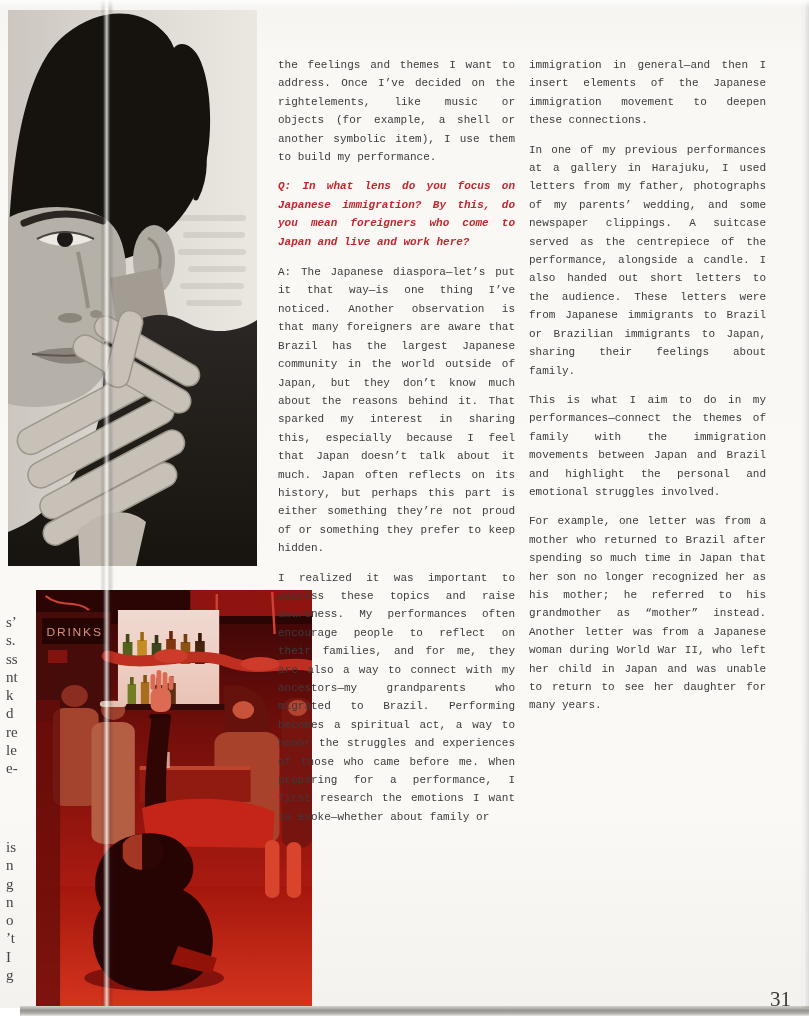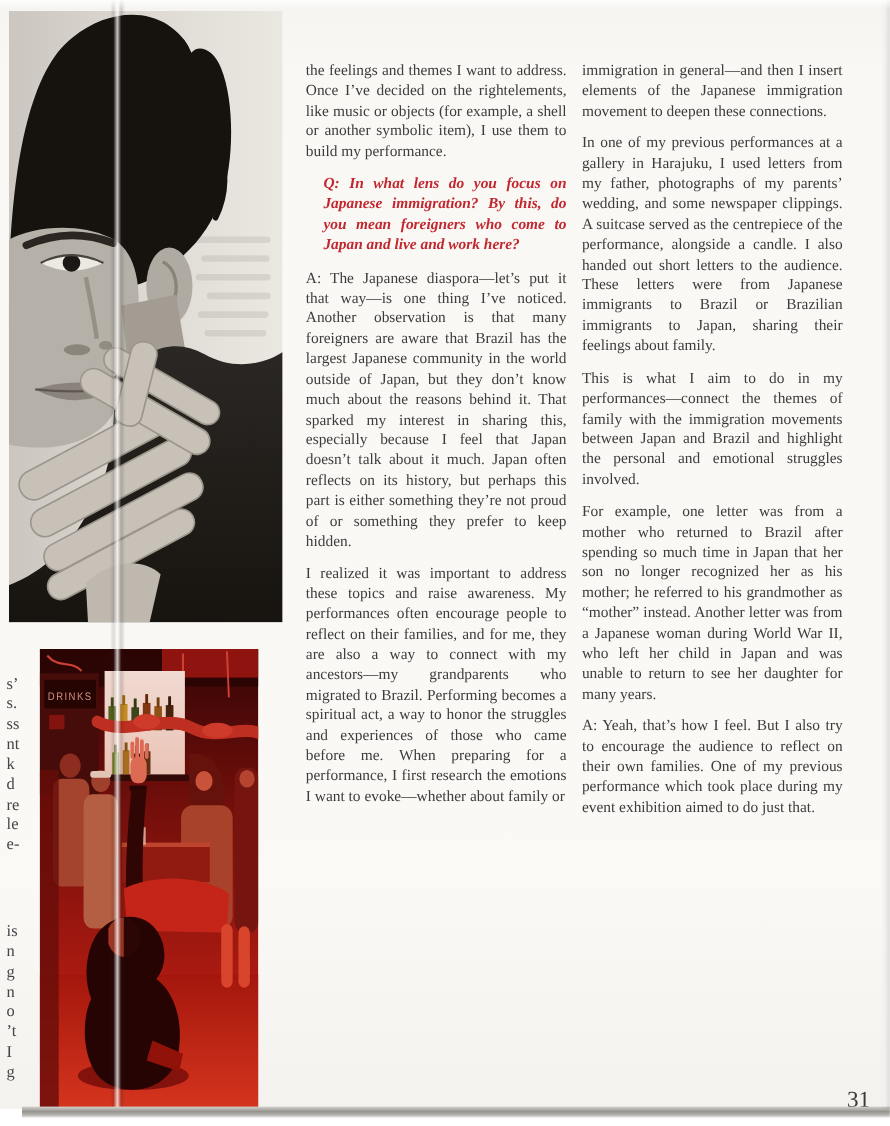--- a/index.html
+++ b/index.html
@@ -3,33 +3,33 @@
 <meta charset="utf-8">
 <style>
   html,body{margin:0;padding:0;background:#ffffff;}
   body{width:809px;height:1024px;overflow:hidden;position:relative;
        font-family:"Liberation Serif","DejaVu Serif",serif;}
   .page{position:absolute;left:0;top:0;width:809px;height:1024px;background:#ffffff;}
   .paper{position:absolute;left:0;top:0;width:803px;height:1008px;
          background:linear-gradient(180deg,#f5f4f0 0%,#f9f8f4 6%,#faf9f5 80%,#f3f2ee 100%);}
   
   .photo-portrait{position:absolute;left:8px;top:10px;width:249px;height:556px;overflow:hidden;}
-  .photo-bar{position:absolute;left:36px;top:590px;width:199px;height:418px;overflow:hidden;}
+  .photo-bar{position:absolute;left:36px;top:590px;width:276px;height:418px;overflow:hidden;}
   .photo-portrait svg,.photo-bar svg{display:block;width:100%;height:100%;}
   
   .fold{position:absolute;left:100px;top:0;width:14px;height:1008px;z-index:6;
         background:linear-gradient(90deg,rgba(40,35,30,0) 0%,rgba(40,35,30,0.14) 22%,
                    rgba(255,255,255,0.75) 48%,rgba(40,35,30,0.18) 72%,rgba(40,35,30,0) 100%);}
   
   .col{position:absolute;top:56px;width:237px;text-align:justify;
-       font-size:14px;line-height:18.4px;color:#3c3b3d;z-index:4;}
+       font-size:11px;line-height:18.4px;color:#3c3b3d;z-index:4;font-family:Liberation Mono, monospace;}
   .col-left{left:278px;}
   .col-right{left:529px;}
   .col p{margin:0 0 11px 0;}
-  .col .question{color:#c2262e;font-weight:bold;font-style:italic;margin:4px 0 12px 16px;}
+  .col .question{color:#c2262e;font-weight:bold;font-style:italic;margin:4px 0 12px 0;}
   
   .marginalia{position:absolute;left:6px;width:32px;z-index:5;color:#454448;
               font-size:15px;line-height:18.3px;text-align:left;}
   .marg-top{top:613px;}
   .marg-bottom{top:838px;}
   .marginalia .frag{display:block;white-space:pre;}
   
   .page-number{position:absolute;left:770px;top:987px;font-size:21px;color:#3b3a38;z-index:4;}
   
   .bottom-edge{position:absolute;left:20px;top:1006px;width:789px;height:10px;z-index:7;
@@ -244,21 +244,20 @@
       <p class="body">the feelings and themes I want to address. Once I’ve decided on the rightelements, like music or objects (for example, a shell or another symbolic item), I use them to build my performance.</p>
       <p class="question">Q: In what lens do you focus on Japanese immigration? By this, do you mean foreigners who come to Japan and live and work here?</p>
       <p class="body">A: The Japanese diaspora—let’s put it that way—is one thing I’ve noticed. Another observation is that many foreigners are aware that Brazil has the largest Japanese community in the world outside of Japan, but they don’t know much about the reasons behind it. That sparked my interest in sharing this, especially because I feel that Japan doesn’t talk about it much. Japan often reflects on its history, but perhaps this part is either something they’re not proud of or something they prefer to keep hidden.</p>
       <p class="body">I realized it was important to address these topics and raise awareness. My performances often encourage people to reflect on their families, and for me, they are also a way to connect with my ancestors—my grandparents who migrated to Brazil. Performing becomes a spiritual act, a way to honor the struggles and experiences of those who came before me. When preparing for a performance, I first research the emotions I want to evoke—whether about family or</p>
     </div>
   <div class="col col-right">
       <p class="body">immigration in general—and then I insert elements of the Japanese immigration movement to deepen these connections.</p>
       <p class="body">In one of my previous performances at a gallery in Harajuku, I used letters from my father, photographs of my parents’ wedding, and some newspaper clippings. A suitcase served as the centrepiece of the performance, alongside a candle. I also handed out short letters to the audience. These letters were from Japanese immigrants to Brazil or Brazilian immigrants to Japan, sharing their feelings about family.</p>
       <p class="body">This is what I aim to do in my performances—connect the themes of family with the immigration movements between Japan and Brazil and highlight the personal and emotional struggles involved.</p>
       <p class="body">For example, one letter was from a mother who returned to Brazil after spending so much time in Japan that her son no longer recognized her as his mother; he referred to his grandmother as “mother” instead. Another letter was from a Japanese woman during World War II, who left her child in Japan and was unable to return to see her daughter for many years.</p>
-      <p class="body">A: Yeah, that’s how I feel. But I also try to encourage the audience to reflect on their own families. One of my previous performance which took place during my event exhibition aimed to do just that.</p>
     </div>
 
   <div class="page-number">31</div>
 
   <div class="bottom-edge"></div>
   <div class="right-edge"></div>
   <div class="top-edge"></div>
 </div>
 
 </body></html>

